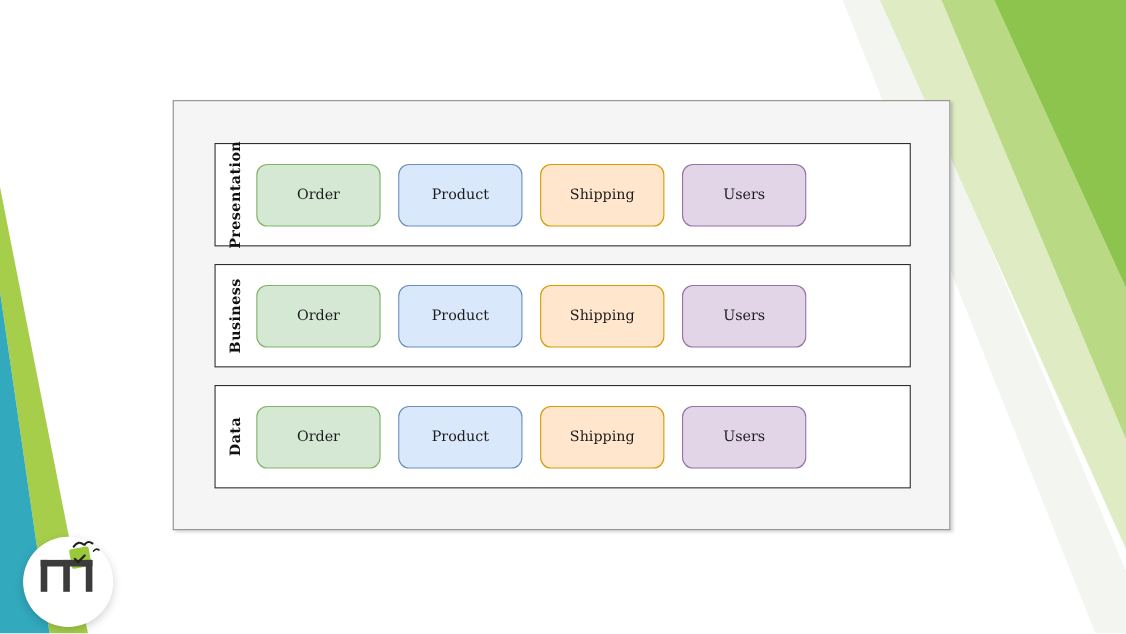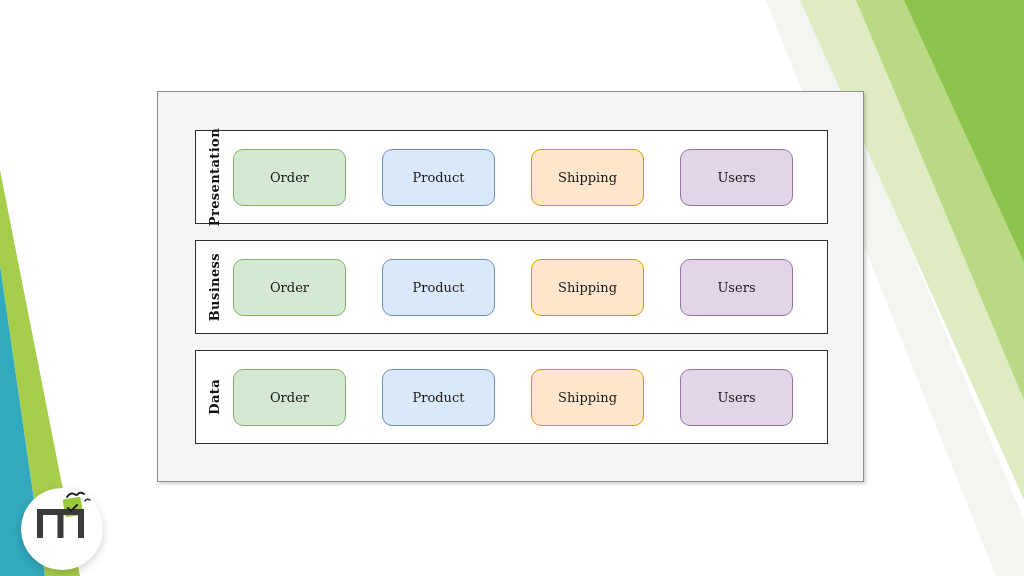--- a/index.html
+++ b/index.html
@@ -28,21 +28,21 @@
     position:absolute;left:0;top:0;bottom:0;width:37px;
     display:flex;align-items:center;justify-content:center;
   }
   .layer-label span{
     writing-mode:vertical-rl;transform:rotate(180deg);
     font-weight:bold;font-size:13px;color:#111;letter-spacing:.4px;
     white-space:nowrap;
   }
   .boxes{
     position:absolute;left:37px;top:0;right:0;bottom:0;
-    display:flex;align-items:center;gap:36px;
+    display:flex;align-items:center;gap:16px;
   }
   .svc-box{
     width:113px;height:57px;box-sizing:border-box;
     border:1px solid #888;border-radius:10px;
     display:flex;align-items:center;justify-content:center;
     font-size:13px;color:#1a1a1a;
   }
   
   .logo-badge{
     position:absolute;left:21px;top:488px;width:82px;height:82px;

